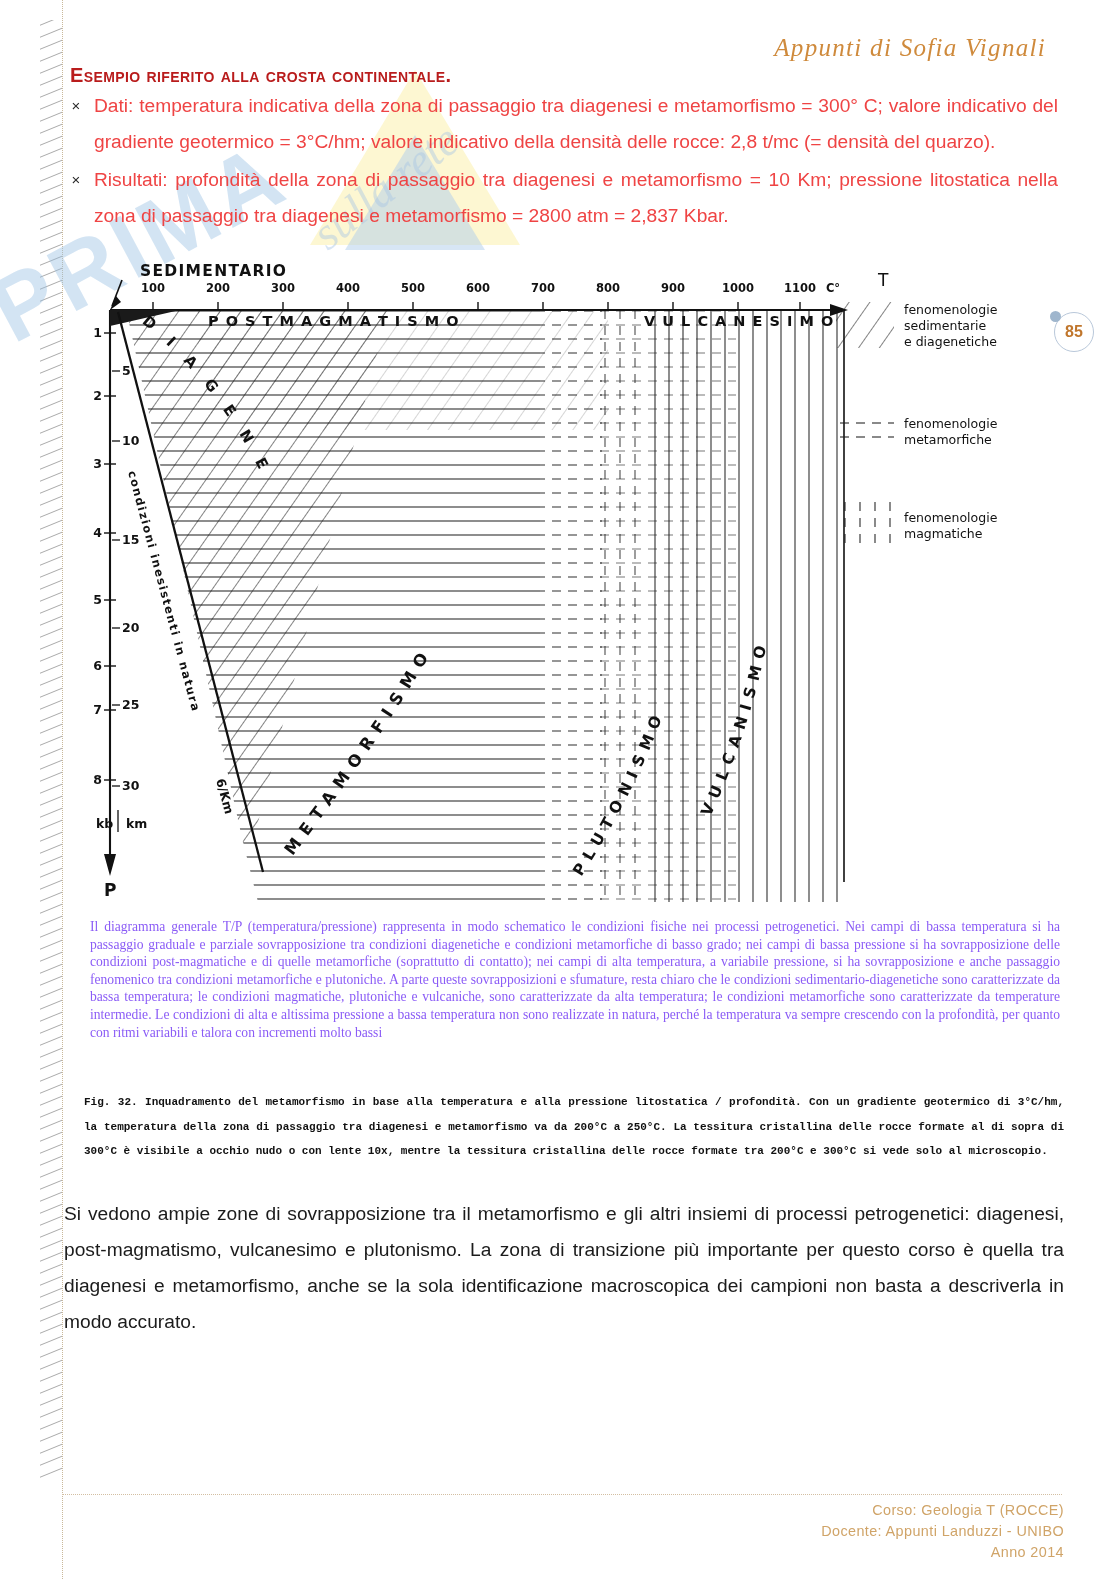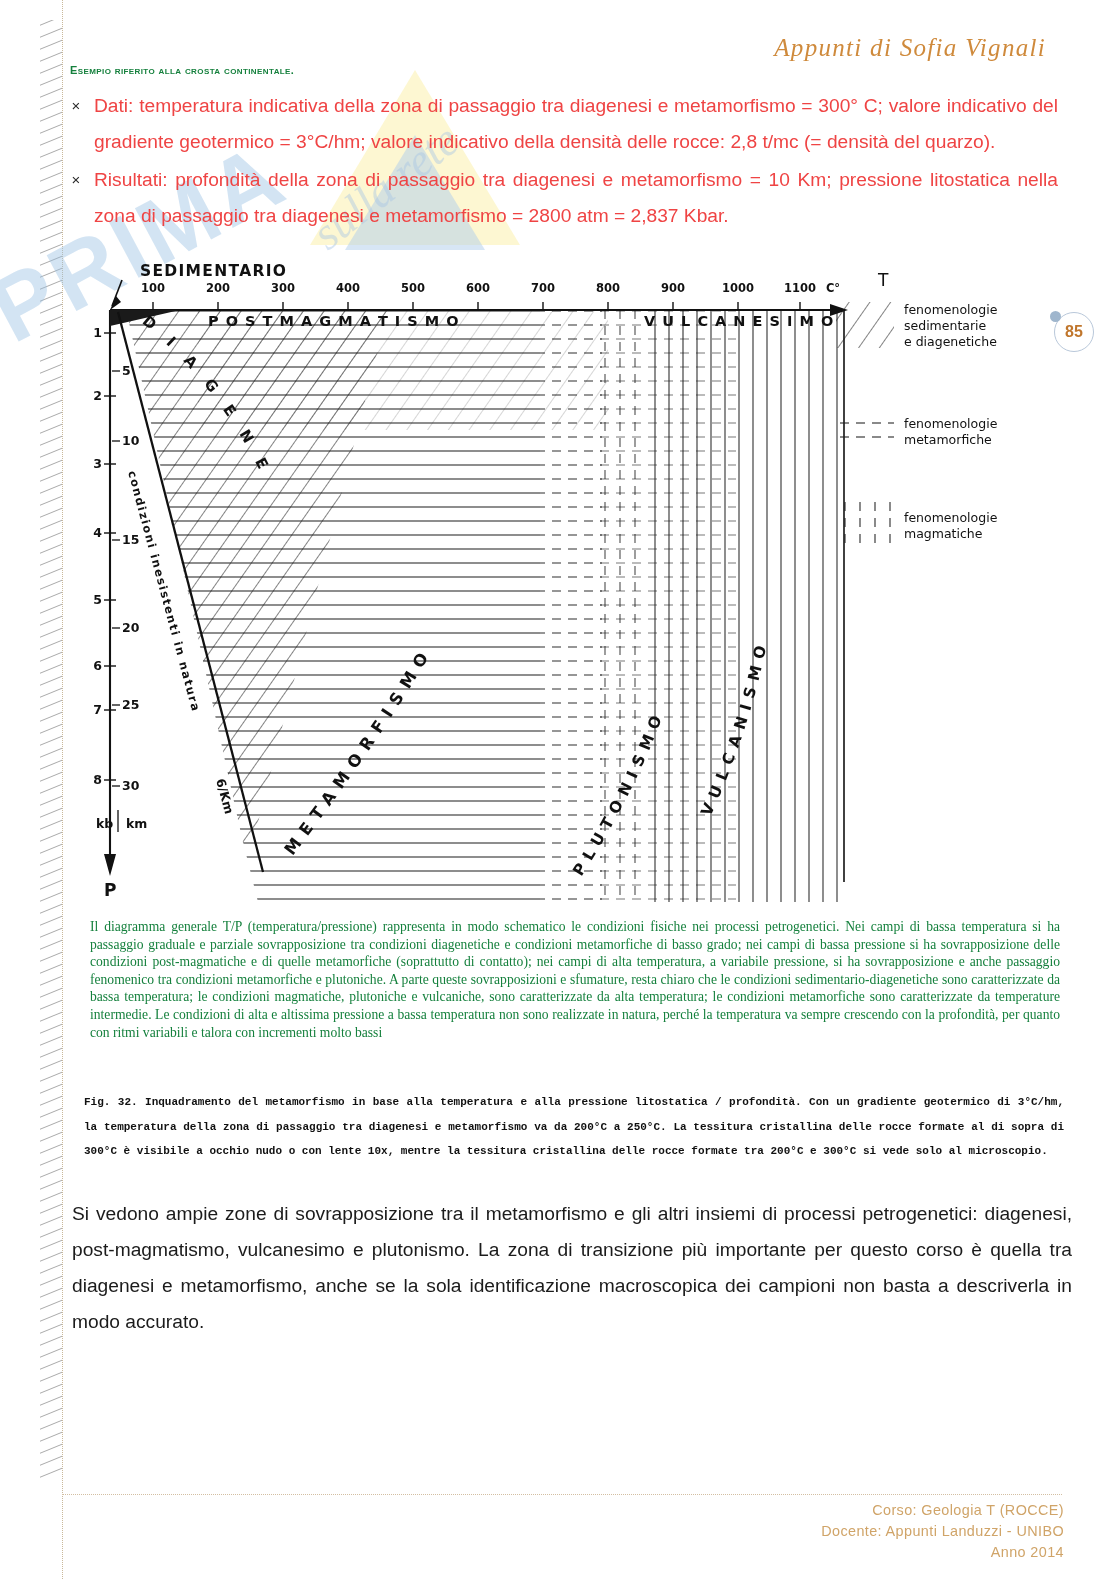--- a/index.html
+++ b/index.html
@@ -70,21 +70,21 @@
     position:absolute;right:70px;top:34px;
     font-family:"Liberation Serif", serif;
     font-style:italic;font-size:25px;
     color:#cf8a3c;letter-spacing:1.3px;
     white-space:nowrap;
   }
 
   
   .section-heading{
     position:absolute;left:70px;top:64px;
-    font-size:11px;font-weight:bold;color:#15803d;
+    font-size:20px;font-weight:bold;color:#b91c1c;
     font-variant:small-caps;letter-spacing:.4px;text-align:center;
   }
   .bullets{
     position:absolute;left:58px;top:88px;width:1000px;
   }
   .bullet{
     display:flex;margin-bottom:2px;
   }
   .bullet .mark{
     width:36px;flex:none;text-align:center;
@@ -99,31 +99,31 @@
   
   .figure{
     position:absolute;left:88px;top:262px;width:975px;height:640px;
   }
   .fig-svg{display:block;}
 
   
   .fig-desc{
     position:absolute;left:90px;top:918px;width:970px;
     font-family:"Liberation Serif", serif;
-    font-size:13.6px;line-height:17.6px;color:#15803d;
+    font-size:13.6px;line-height:17.6px;color:#8b5cf6;
     text-align:justify;
   }
   .fig-caption{
     position:absolute;left:84px;top:1090px;width:980px;
     font-family:Liberation Mono, monospace;
     font-size:11px;line-height:24.5px;font-weight:bold;color:#111;
     text-align:justify;
   }
   .closing{
-    position:absolute;left:72px;top:1196px;width:1000px;
+    position:absolute;left:64px;top:1196px;width:1000px;
     font-size:19.2px;line-height:36px;color:#1b1b1b;
     text-align:justify;
   }
 
   
   .page-badge{
     position:absolute;left:1054px;top:312px;
     width:38px;height:38px;border-radius:50%;
     border:1.4px solid #b9c8da;
     display:flex;align-items:center;justify-content:center;

